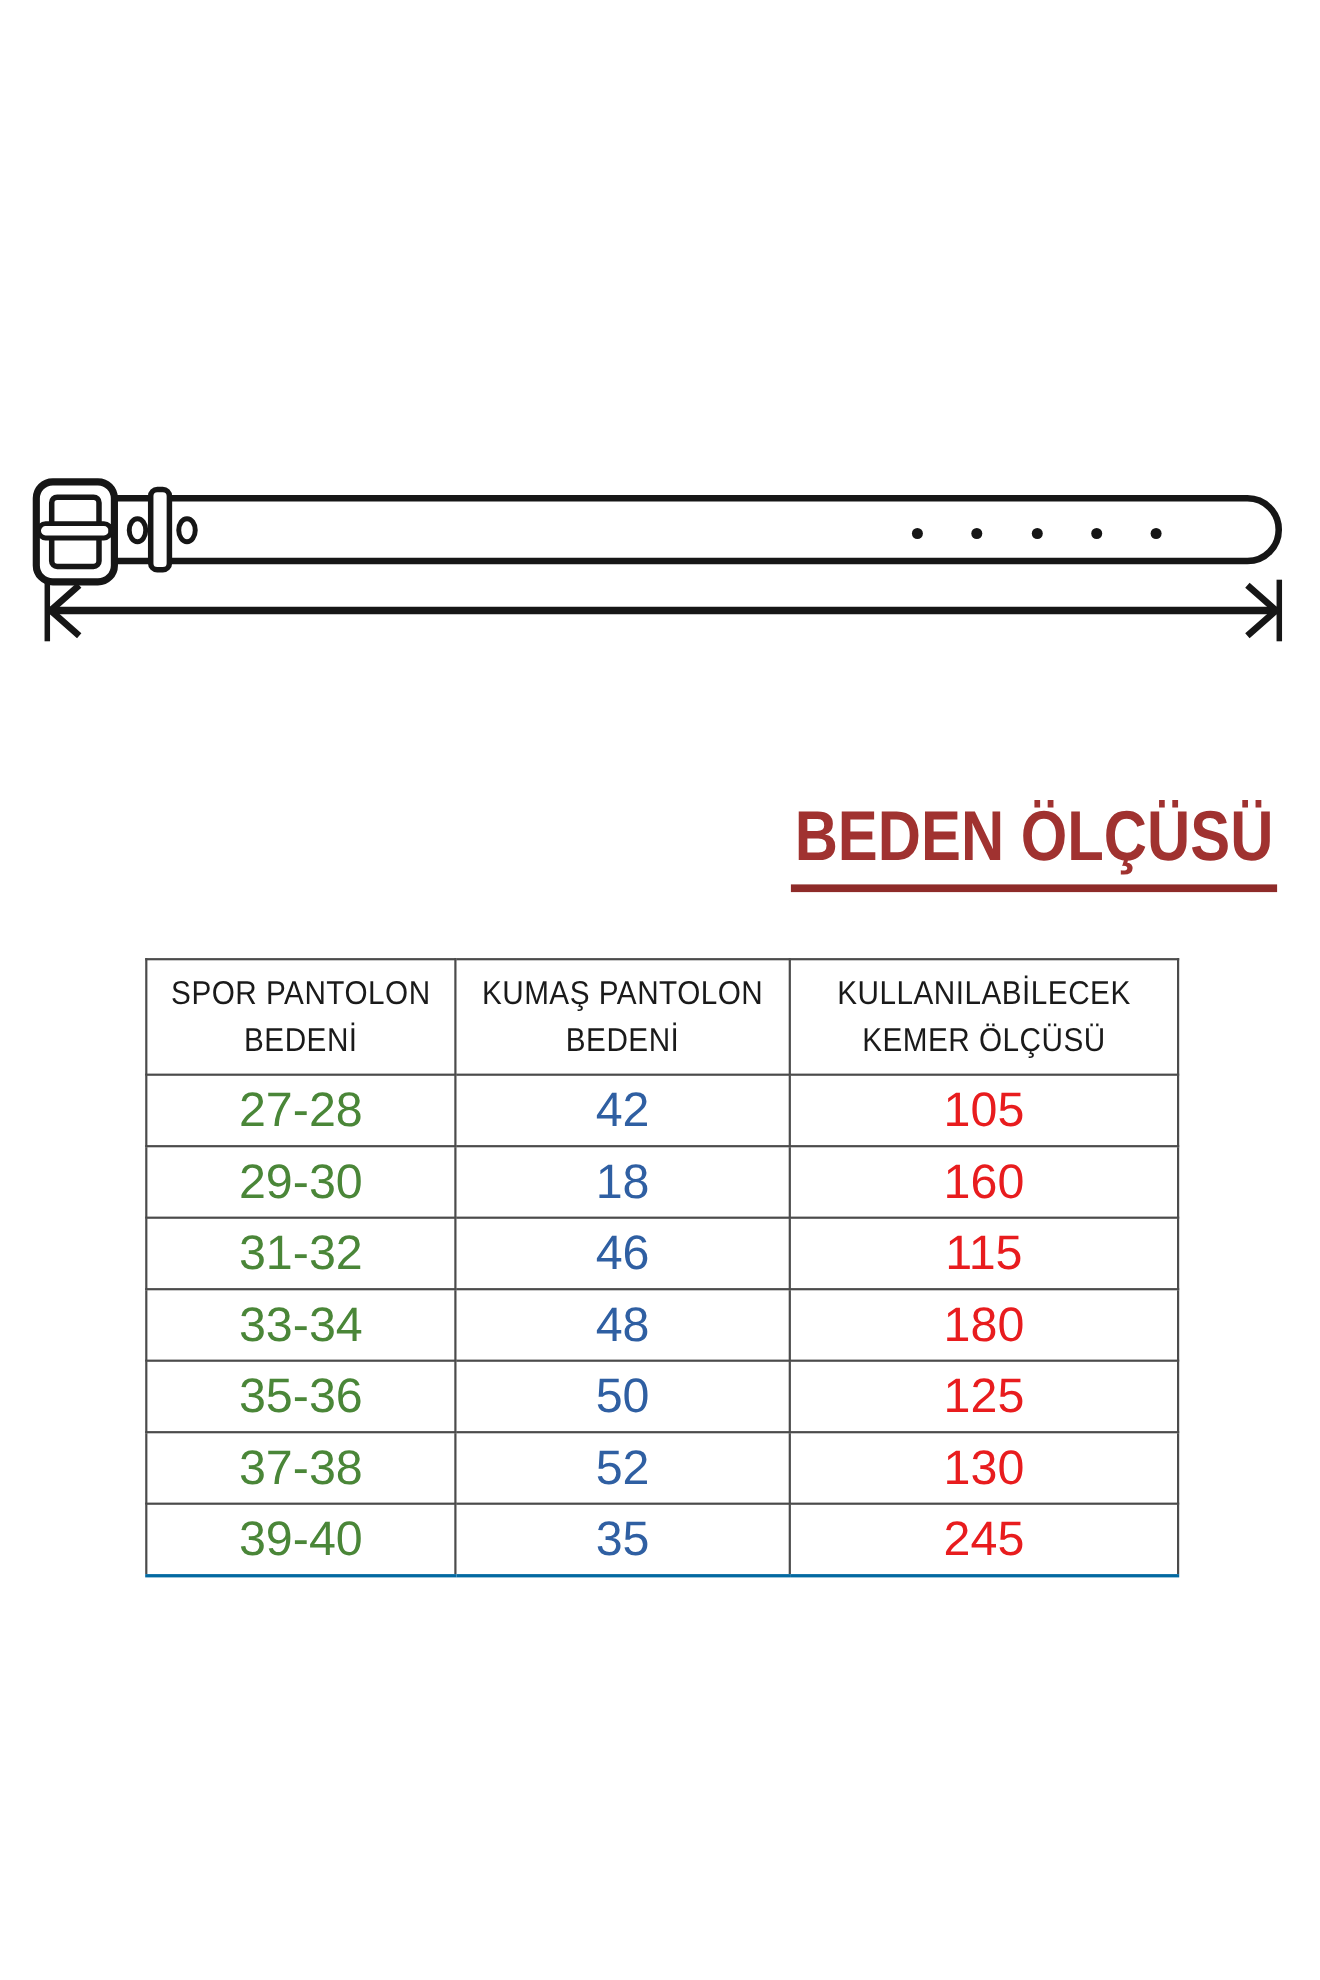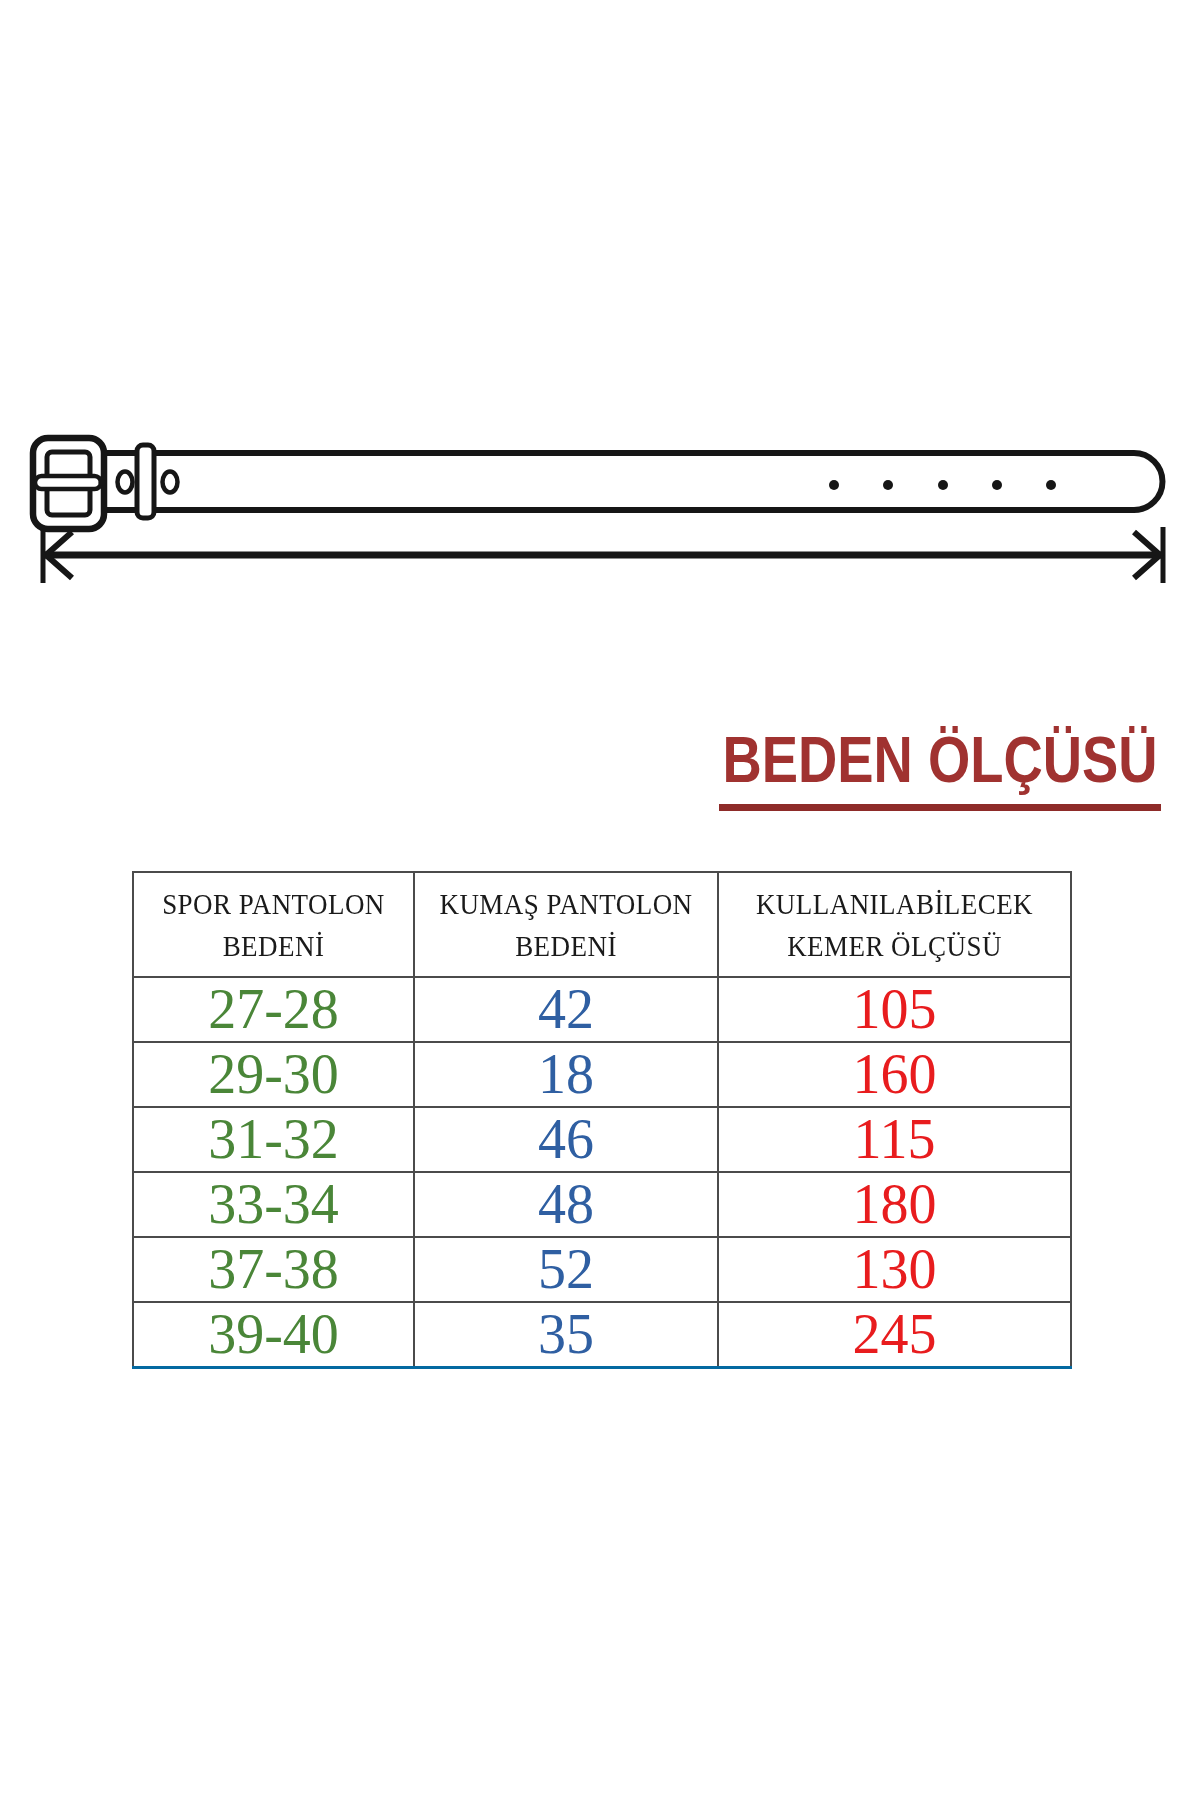--- a/index.html
+++ b/index.html
@@ -57,36 +57,36 @@
   .size-table col.c3{width:353px;}
   .size-table th, .size-table td{
     border:2px solid #4b4b4b;
     text-align:center;
     vertical-align:middle;
     padding:0;
   }
   .size-table tr.last td{border-bottom:3px solid #0369a1;text-align:center;}
   .size-table th{
     height:103px;
-    font-family:Liberation Serif, serif;
+    font-family:Liberation Sans, sans-serif;
     font-weight:normal;
     font-size:30px;
     color:#1a1a1a;
   }
   .size-table th .hdr{
     display:block;
     transform:scaleX(0.9);
     white-space:pre-line;
     line-height:42px;
     letter-spacing:0.5px;
   }
   .size-table td{
     height:63px;
-    font-family:Liberation Serif, serif;
-    font-size:56px;
+    font-family:Liberation Sans, sans-serif;
+    font-size:44px;
     line-height:63px;
   }
   td.col-green{color:#4a8638;}
   td.col-blue{color:#2f5fa2;}
   td.col-red{color:#e81c1e;}
 </style>
 </head>
 <body>
 
 <div class="belt-wrap">
@@ -160,20 +160,25 @@
       <td class="col-green">31-32</td>
       <td class="col-blue">46</td>
       <td class="col-red">115</td>
     </tr>
     <tr>
       <td class="col-green">33-34</td>
       <td class="col-blue">48</td>
       <td class="col-red">180</td>
     </tr>
     <tr>
+      <td class="col-green">35-36</td>
+      <td class="col-blue">50</td>
+      <td class="col-red">125</td>
+    </tr>
+    <tr>
       <td class="col-green">37-38</td>
       <td class="col-blue">52</td>
       <td class="col-red">130</td>
     </tr>
     <tr class="last">
       <td class="col-green">39-40</td>
       <td class="col-blue">35</td>
       <td class="col-red">245</td>
     </tr>
   </tbody>

